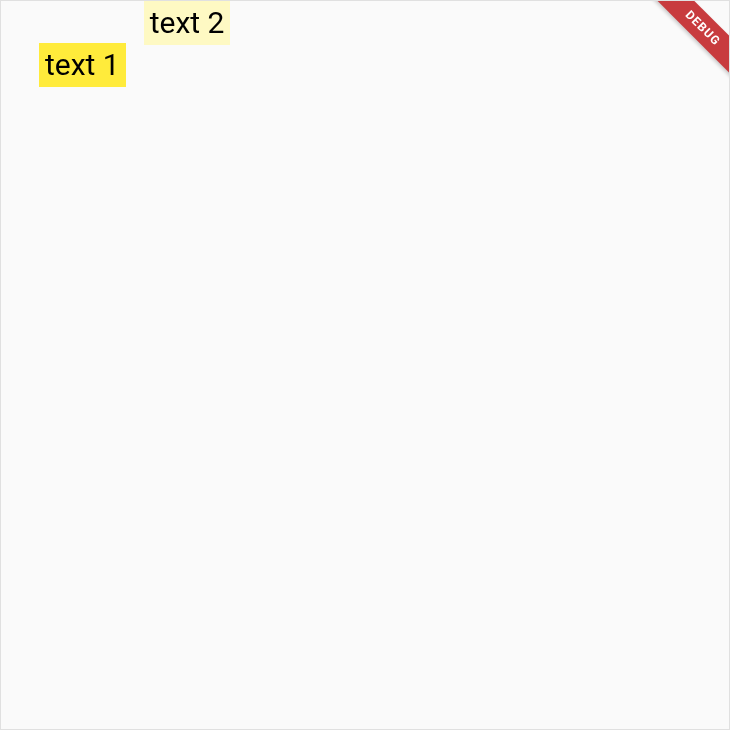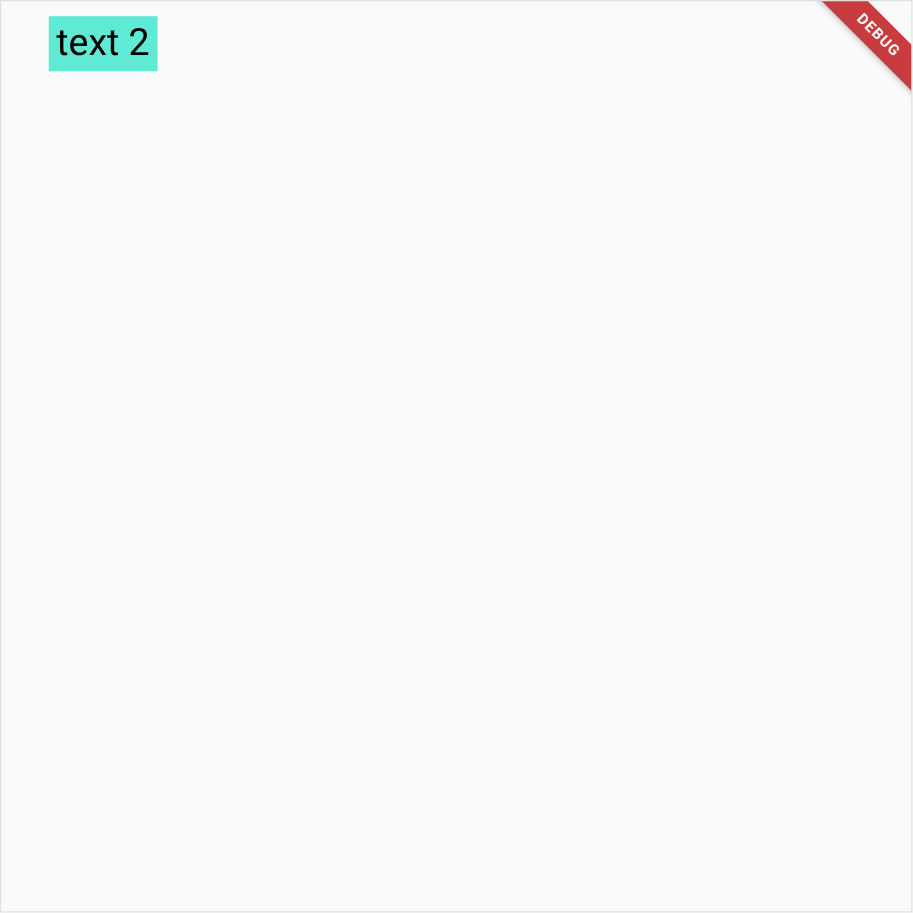--- a/index.html
+++ b/index.html
@@ -28,22 +28,22 @@
       line-height: 1.2;
       color: #000;
       display: inline-block;
     }
     .yellow-box {
       background: #ffeb3b;
       margin-top: 42px;
       margin-right: 18px;
     }
     .green-box {
-      background: #5eead4;
-      margin-top: 12px;
+      background: #fef9c3;
+      margin-top: 0;
     }
     .debug-banner {
       position: absolute;
       top: 14px;
       right: -44px;
       width: 140px;
       height: 26px;
       background: #c83b3e;
       color: #fff;
       font-size: 12px;
@@ -52,16 +52,17 @@
       text-align: center;
       line-height: 26px;
       transform: rotate(45deg);
       box-shadow: 0 2px 4px rgba(0,0,0,0.2);
     }
   </style>
 </head>
 <body>
 
 <div class="row">
+  <span class="text-box yellow-box">text 1</span>
   <span class="text-box green-box">text 2</span>
 </div>
 
 <div class="debug-banner">DEBUG</div>
 
 </body></html>

